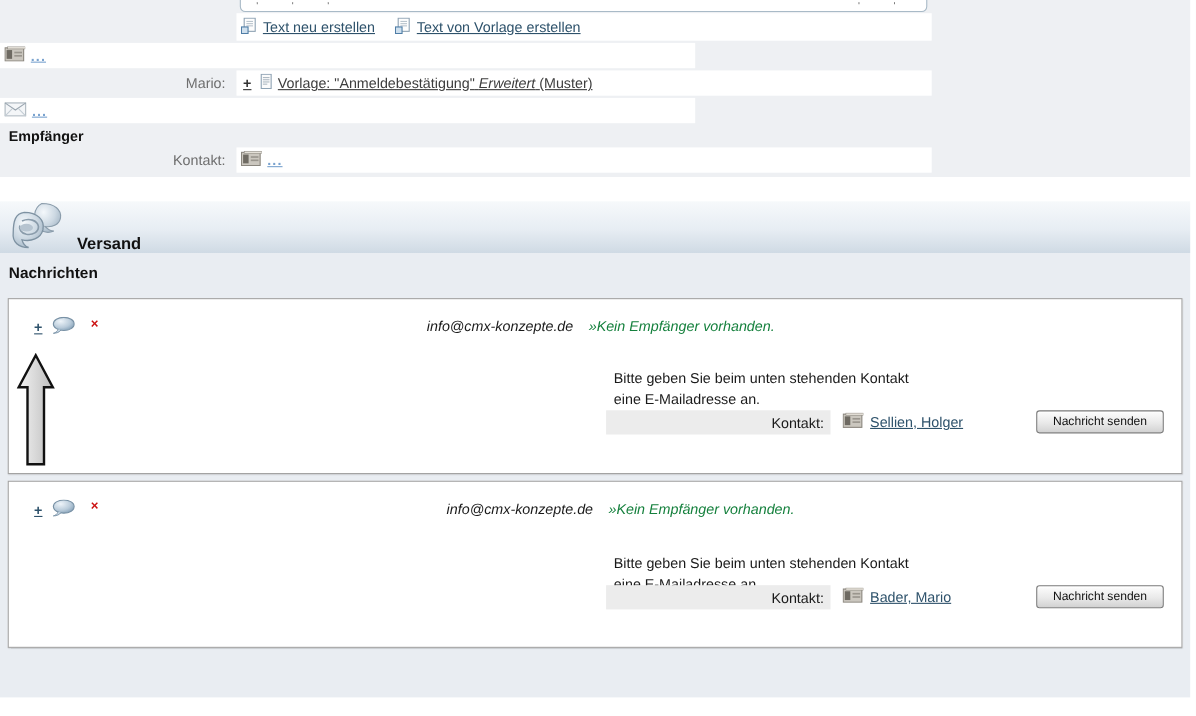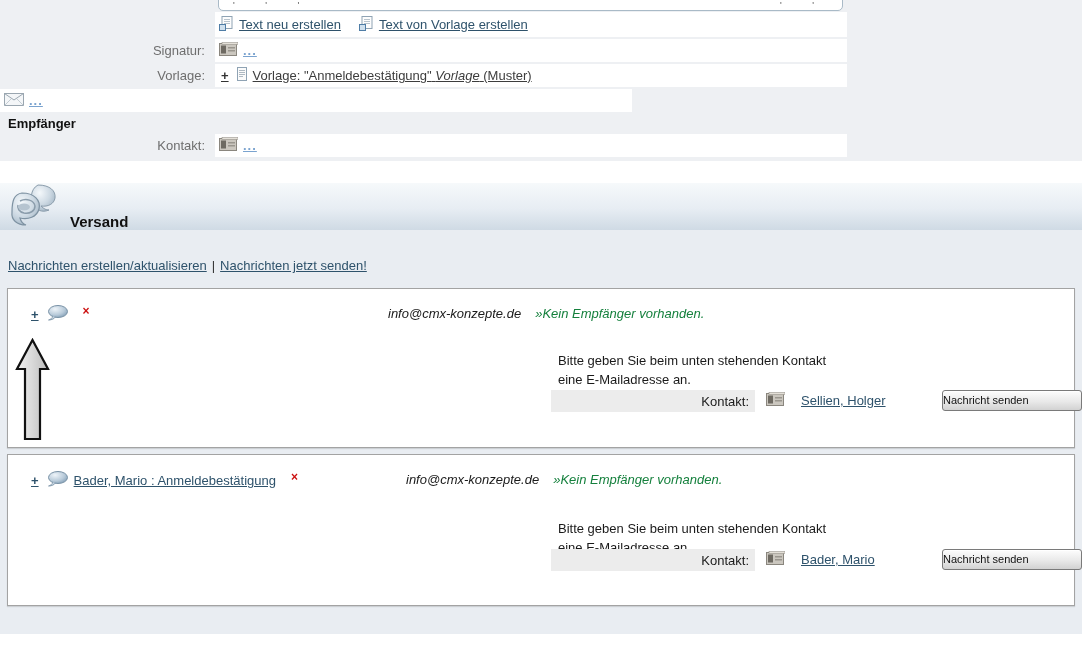--- a/index.html
+++ b/index.html
@@ -84,28 +84,28 @@
   .hint-block { position:absolute; left:550px; line-height:19px; color:#1a1a1a; }
   .card-1 .hint-block { top:62px; }
   .card-2 .hint-block { top:64px; }
   .kontakt-row { position:absolute; left:543px; right:18px; height:22px; }
   .card-1 .kontakt-row { top:101px; }
   .card-2 .kontakt-row { top:94px; }
   .kontakt-band {
     position:absolute; left:0; top:0; width:204px; height:22px; background:#ececec;
     display:flex; align-items:center; justify-content:flex-end; padding-right:6px;
   }
-  .kontakt-contact { position:absolute; left:215px; top:2px; display:flex; align-items:center; gap:16px; white-space:nowrap; }
+  .kontakt-contact { position:absolute; left:215px; top:2px; display:flex; align-items:center; gap:6px; white-space:nowrap; }
   .contact-link { color:#2e526b; text-decoration:underline; }
   .send-btn {
-    position:absolute; left:391px; top:0; width:140px; height:21px;
+    position:absolute; left:391px; top:0; width:116px; height:21px;
     border:1px solid #7a7a7a; border-radius:3px;
     background:linear-gradient(to bottom,#fdfdfd 0%,#e9e9e9 55%,#d2d2d2 100%);
     font-family:"Liberation Sans", sans-serif; font-size:11px; color:#111;
-    text-align:left; line-height:19px; cursor:pointer;
+    text-align:center; line-height:19px; cursor:pointer;
     box-shadow:inset 0 1px 0 #fff;
   }
   .annot-arrow { position:absolute; left:7px; top:49px; }
 </style>
 </head>
 <body>
 
 <div class="page">
 
   <div class="form-section">
@@ -140,50 +140,49 @@
             <rect x="5" y="5" width="6" height="1" fill="#b9c4cd"></rect>
             <rect x="5" y="7" width="6" height="1" fill="#b9c4cd"></rect>
             <rect x="0.5" y="8.5" width="6" height="6" fill="#cfe0ee" stroke="#4f7da6"></rect>
           </svg>
         </span>
         <a class="link-main">Text von Vorlage erstellen</a>
       </div>
     </div>
 
     <div class="form-row row-std">
-      <div class="cell-label">Signatur:</div>
       <div class="cell-content">
         <span class="icon">
           <svg width="19" height="14" viewBox="0 0 19 14">
             <rect x="0.5" y="1.5" width="17" height="12" fill="#cbc7bf" stroke="#8a867e"></rect>
             <rect x="2" y="3.5" width="5" height="8" fill="#6e6a62"></rect>
             <rect x="9" y="5" width="7" height="1.5" fill="#9a968e"></rect>
             <rect x="9" y="8" width="7" height="1.5" fill="#9a968e"></rect>
             <rect x="3" y="0.5" width="16" height="2" fill="#e4e0d8" stroke="#8a867e" stroke-width="0.5"></rect>
           </svg>
         </span>
         <a class="link-dots">...</a>
       </div>
     </div>
 
 
     <div class="form-row row-std">
-      <div class="cell-label">Vorlage:</div>
+      <div class="cell-label">Mario:</div>
       <div class="cell-content">
         <a class="plus-link plus-dark">+</a>
         <span class="icon">
           <svg width="12" height="14" viewBox="0 0 12 14">
             <rect x="1.5" y="0.5" width="9" height="13" fill="#fbfbfb" stroke="#8fa3b4"></rect>
             <rect x="3" y="3" width="6" height="1" fill="#aeb9c2"></rect>
             <rect x="3" y="5" width="6" height="1" fill="#aeb9c2"></rect>
             <rect x="3" y="7" width="6" height="1" fill="#aeb9c2"></rect>
             <rect x="3" y="9" width="4" height="1" fill="#aeb9c2"></rect>
           </svg>
         </span>
-        <a class="link-dark"><span>Vorlage: "Anmeldebestätigung"</span> <i>Vorlage</i> <span>(Muster)</span></a>
+        <a class="link-dark"><span>Vorlage: "Anmeldebestätigung"</span> <i>Erweitert</i> <span>(Muster)</span></a>
       </div>
     </div>
 
     <div class="form-row row-std">
       <div class="cell-content">
         <span class="icon">
           <svg width="20" height="13" viewBox="0 0 20 13">
             <rect x="0.5" y="0.5" width="19" height="12" fill="#f4f6f8" stroke="#9aa6b0"></rect>
             <path d="M0.5 0.5 L10 7 L19.5 0.5" fill="none" stroke="#9aa6b0"></path>
             <path d="M0.5 12.5 L7 6 M19.5 12.5 L13 6" fill="none" stroke="#c3ccd3"></path>
@@ -227,23 +226,21 @@
         <path d="M30 2 C42 2 48 8 47 15 C46 21 40 24 33 23 C36 26 38 27 41 27 C34 30 28 27 26 22 C22 18 22 6 30 2 Z" fill="url(#bub)" stroke="#8a9cab" stroke-width="1"></path>
         <path d="M14 10 C26 10 33 17 31 26 C29 34 20 37 12 35 C13 39 15 41 18 42 C9 42 3 37 4 29 C4 18 6 11 14 10 Z" fill="url(#bub)" stroke="#7e92a2" stroke-width="1.2"></path>
         <path d="M12 18 C18 15 26 17 27 23 C27 28 22 31 16 30 C11 29 9 25 10 22" fill="none" stroke="#8a9cab" stroke-width="1.5"></path>
         <ellipse cx="16" cy="24" rx="6" ry="3.5" fill="#b6c4d0"></ellipse>
       </svg>
     </span>
     <span class="versand-title">Versand</span>
   </div>
 
   <div class="nachrichten-section">
-    <div class="n-links">
-      <a>Nachrichten erstellen/aktualisieren</a><span class="n-sep">|</span><a>Nachrichten jetzt senden!</a>
-    </div>
+    <div class="n-heading">Nachrichten</div>
 
     <div class="card card-1">
       <div class="card-header">
         <a class="plus-link">+</a>
         <span class="icon">
           <svg width="21" height="16" viewBox="0 0 21 16">
             <defs>
               <radialGradient id="sb1" cx="35%" cy="30%" r="80%">
                 <stop offset="0%" stop-color="#eef4f9"></stop>
                 <stop offset="60%" stop-color="#b9cbda"></stop>
@@ -298,21 +295,20 @@
 
     <div class="card card-2">
       <div class="card-header">
         <a class="plus-link">+</a>
         <span class="icon">
           <svg width="21" height="16" viewBox="0 0 21 16">
             <ellipse cx="11" cy="6.5" rx="9.5" ry="6" fill="url(#sb1)" stroke="#7891a5"></ellipse>
             <path d="M6 11 C5 13.5 3.5 14.5 1.5 15 C4.5 15 7 14 8.5 12" fill="url(#sb1)" stroke="#7891a5" stroke-width="0.8"></path>
           </svg>
         </span>
-        <a class="msg-title">Bader, Mario : Anmeldebestätigung</a>
         <a class="del-x">×</a>
       </div>
       <div class="email-row">
         <span class="email-text">info@cmx-konzepte.de</span>
         <span class="error-text"><span>»</span><span>Kein Empfänger vorhanden.</span></span>
       </div>
       <div class="hint-block">
         <span style="display:block">Bitte geben Sie beim unten stehenden Kontakt</span>
         <span style="display:block">eine E-Mailadresse an.</span>
       </div>

